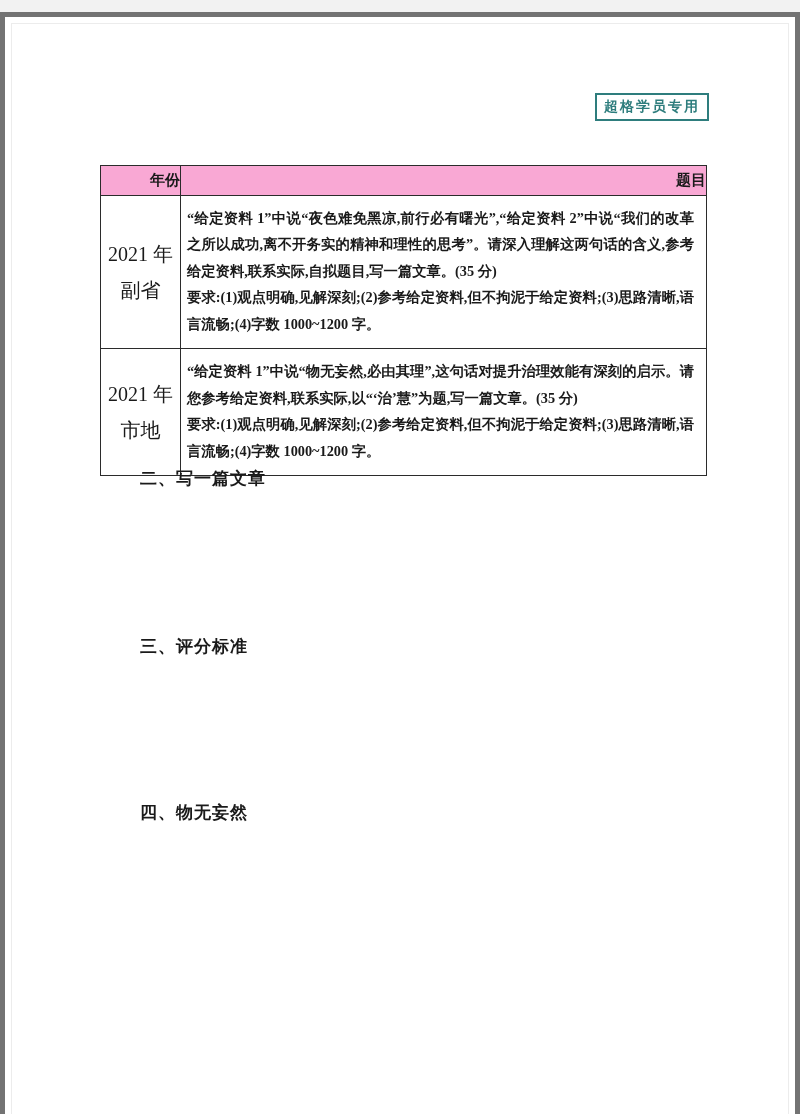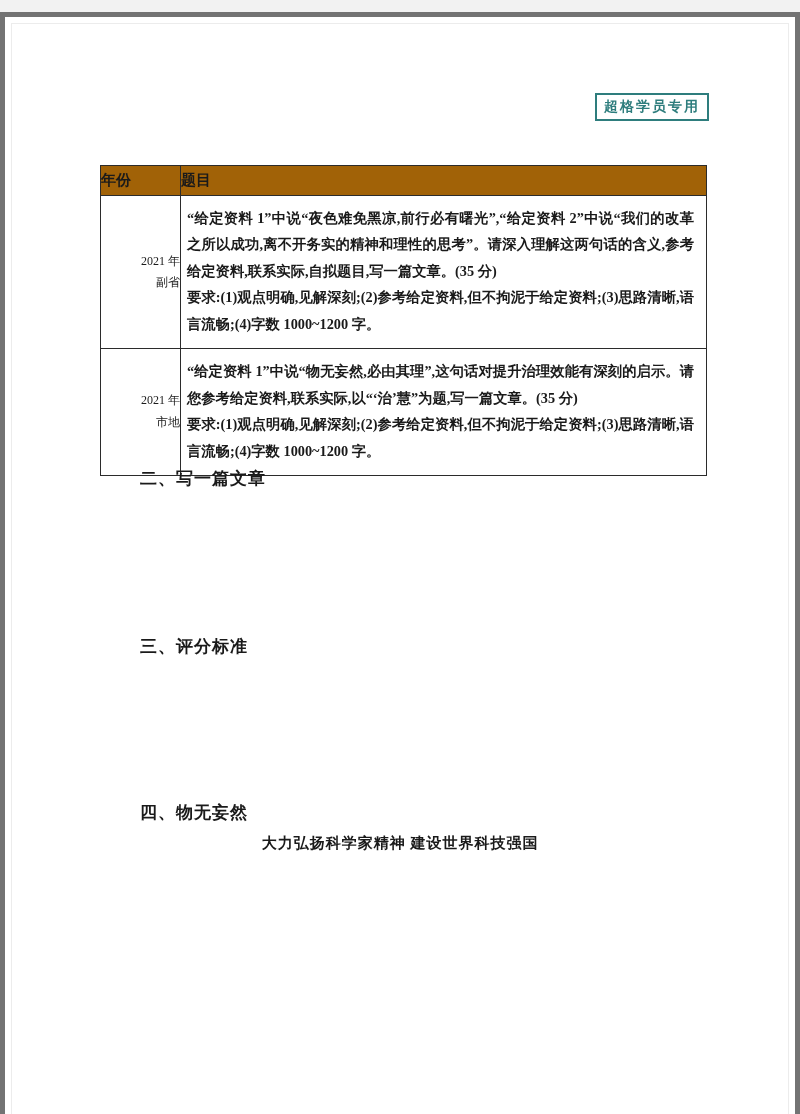--- a/index.html
+++ b/index.html
@@ -38,30 +38,30 @@
   }
   table.exam-table {
     width: 100%;
     border-collapse: collapse;
   }
   .exam-table th, .exam-table td {
     border: 1px solid #2b2b2b;
     vertical-align: middle;
   }
   .exam-table th {
-    background: #a16207;
+    background: #f9a8d4;
     font-size: 15px;
     font-weight: bold;
     padding: 5px 0;
-    text-align: left;
+    text-align: right;
   }
   .year-col { width: 80px; }
   .year-cell {
-    text-align: right;
-    font-size: 12px;
+    text-align: center;
+    font-size: 20px;
     line-height: 1.8;
   }
   .topic-cell {
     padding: 9px 12px 11px 6px;
     font-size: 14.3px;
     line-height: 1.85;
   }
   .question {
     font-weight: bold;
     text-align: justify;
@@ -154,17 +154,16 @@
       </tbody>
     </table>
   </div>
 
   <div id="heading-analysis" class="section-heading">二、写一篇文章</div>
 
   <div id="heading-scoring" class="section-heading">三、评分标准</div>
 
   <div id="heading-appreciation" class="section-heading">四、物无妄然</div>
 
-  <div class="essay-title">大力弘扬科学家精神 建设世界科技强国</div>
 
 
 
 </div>
 
 </body></html>

